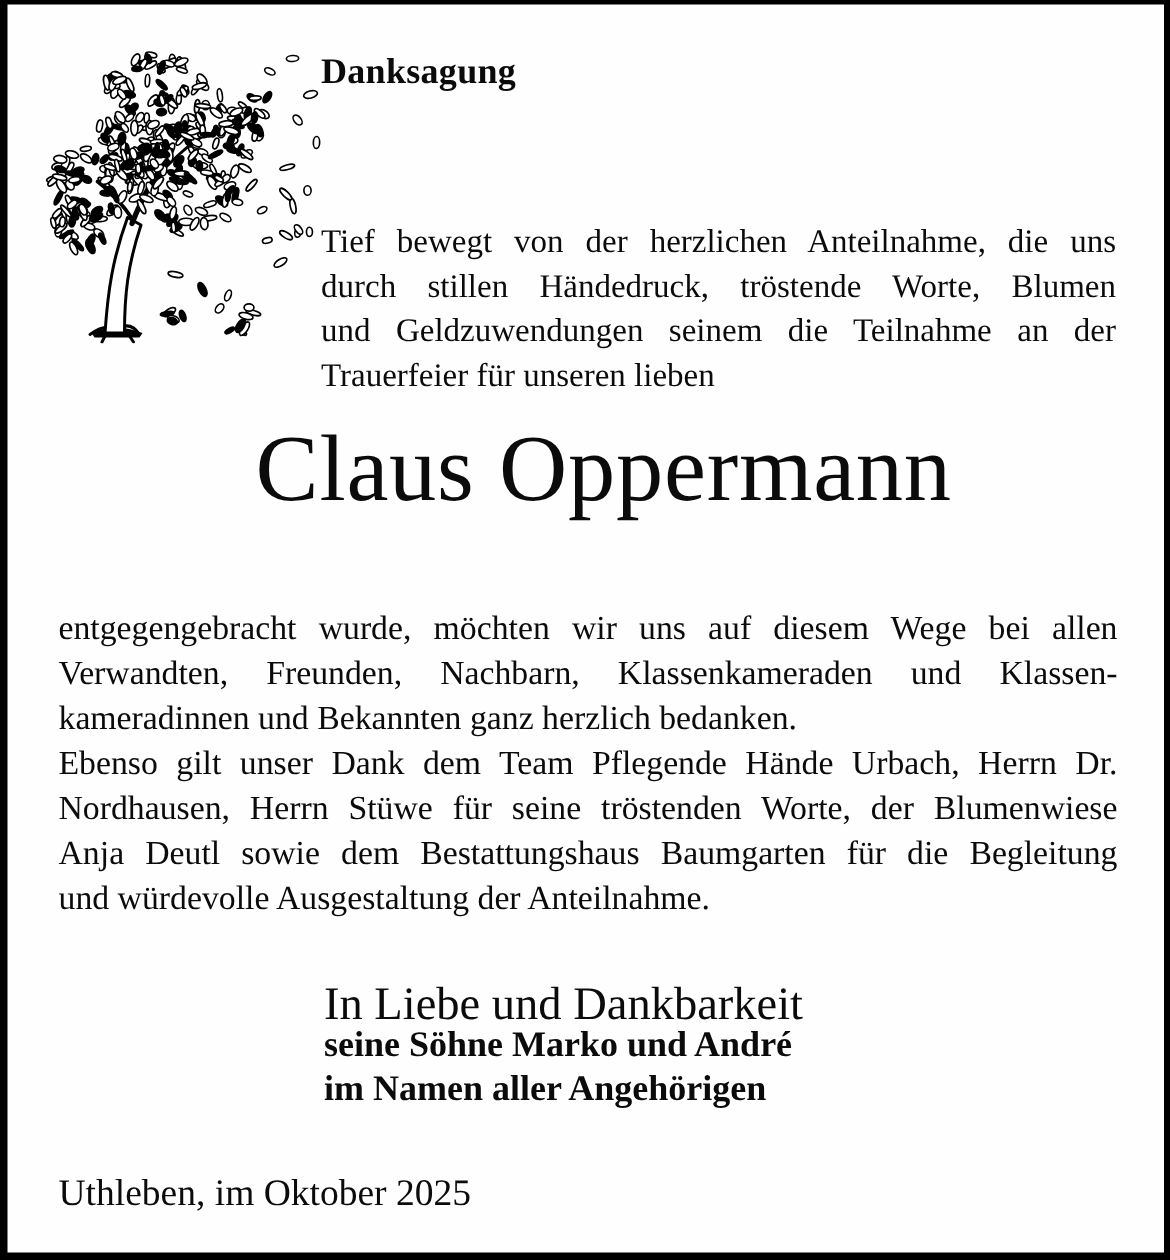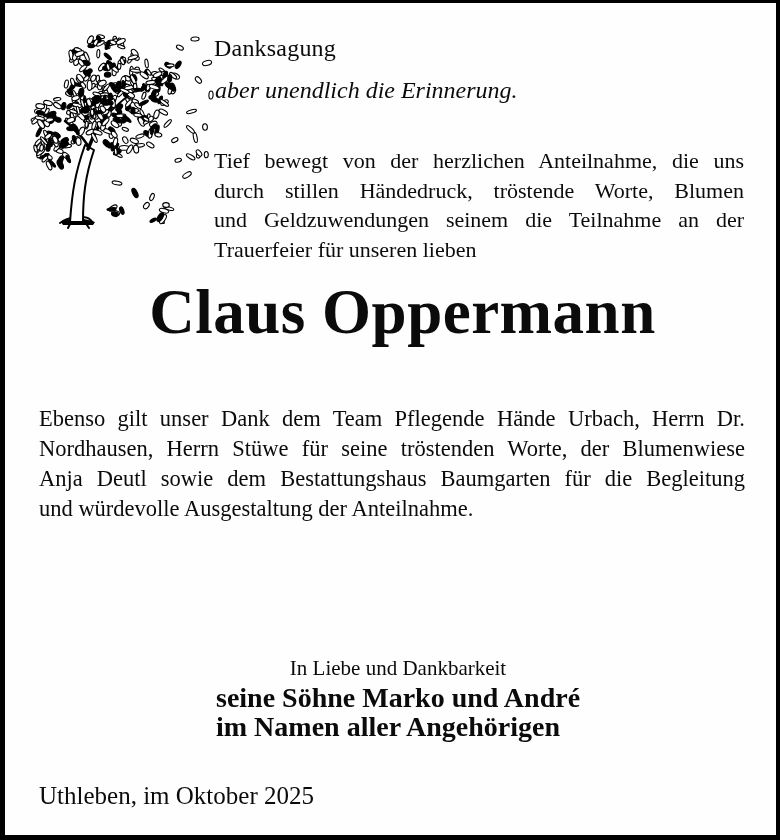--- a/index.html
+++ b/index.html
@@ -19,56 +19,56 @@
     border: solid #000;
     border-width: 3px 4px 5px 5px;
     color: #0b0b0b;
   }
   .abs { position: absolute; }
 
   .tree-wrap { left: 22px; top: 22px; width: 188px; height: 204px; }
 
   .notice-header {
     left: 209px; top: 30px;
-    font-size: 24px; font-weight: 400; line-height: 30px;
+    font-size: 24px; font-weight: 700; line-height: 30px;
     letter-spacing: 0.2px;
   }
   .epigraph {
     left: 210px; top: 72px;
     font-style: italic;
     font-size: 24px; line-height: 31px;
   }
   .intro {
     left: 209px; top: 143px; width: 530px;
     font-size: 22px; line-height: 29.5px;
   }
   .deceased-name {
     left: 0; right: 0; top: 277px;
     text-align: center;
-    font-size: 63px; font-weight: 700; line-height: 64px;
+    font-size: 63px; font-weight: 400; line-height: 64px;
     letter-spacing: 0.5px;
     white-space: nowrap;
     margin-left: 24px;
   }
   .death-date {
     left: 0; right: 0; top: 348px;
     text-align: center;
     font-size: 26px; line-height: 32px;
   }
   .body-text {
     left: 34px; top: 401px; width: 706px;
     font-size: 22.5px; line-height: 30px;
   }
   .tline { text-align: justify; text-align-last: justify; }
   .tline-last { text-align-last: left; }
 
   .closing { left: 211px; top: 651px; }
-  .closing-line1 { font-size: 21px; line-height: 29px; text-align: center; }
+  .closing-line1 { font-size: 31px; line-height: 29px; }
   .closing-line2, .closing-line3 {
-    font-size: 28px; font-weight: 700; line-height: 29px;
+    font-size: 24px; font-weight: 700; line-height: 29px;
   }
   .place-date {
     left: 34px; top: 777px;
     font-size: 25px; line-height: 31px;
   }
 </style>
 </head>
 <body>
 
 <div class="page" style="color: rgb(11, 11, 11); background: rgb(255, 254, 254); border-color: rgb(0, 0, 0);">
@@ -463,34 +463,38 @@
           <ellipse cx="90.0" cy="158.0" rx="5.0" ry="1.8" transform="rotate(11 90.0 158.0)" fill="#fff" stroke="#000" stroke-width="1.1"></ellipse>
           <ellipse cx="108.0" cy="168.0" rx="5.0" ry="2.3" transform="rotate(63 108.0 168.0)" fill="#000" stroke="#000" stroke-width="1.1"></ellipse>
           <ellipse cx="125.0" cy="172.0" rx="3.8" ry="1.9" transform="rotate(112 125.0 172.0)" fill="#fff" stroke="#000" stroke-width="1.1"></ellipse>
         </g>
     </svg>
   </div>
 
   <div class="abs notice-header">Danksagung</div>
 
   <div class="abs epigraph">
-      <div class="tline tline-last">aber unendlich die Erinnerung.</div>
     </div>
 
   <div class="abs intro">
       <div class="tline">Tief bewegt von der herzlichen Anteilnahme, die uns</div>
       <div class="tline">durch stillen Händedruck, tröstende Worte, Blumen</div>
       <div class="tline">und Geldzuwendungen seinem die Teilnahme an der</div>
       <div class="tline tline-last">Trauerfeier für unseren lieben</div>
     </div>
 
   <div class="abs deceased-name">Claus Oppermann</div>
 
 
   <div class="abs body-text">
+    <div>
+        <div class="tline">entgegengebracht wurde, möchten wir uns auf diesem Wege bei allen</div>
+        <div class="tline">Verwandten, Freunden, Nachbarn, Klassenkameraden und Klassen-</div>
+        <div class="tline tline-last">kameradinnen und Bekannten ganz herzlich bedanken.</div>
+      </div>
     <div>
         <div class="tline">Ebenso gilt unser Dank dem Team Pflegende Hände Urbach, Herrn Dr.</div>
         <div class="tline">Nordhausen, Herrn Stüwe für seine tröstenden Worte,  der Blumenwiese</div>
         <div class="tline">Anja Deutl sowie dem Bestattungshaus Baumgarten für die Begleitung</div>
         <div class="tline tline-last">und würdevolle Ausgestaltung der Anteilnahme.</div>
       </div>
   </div>
 
   <div class="abs closing">
     <div class="closing-line1">In Liebe und Dankbarkeit</div>

